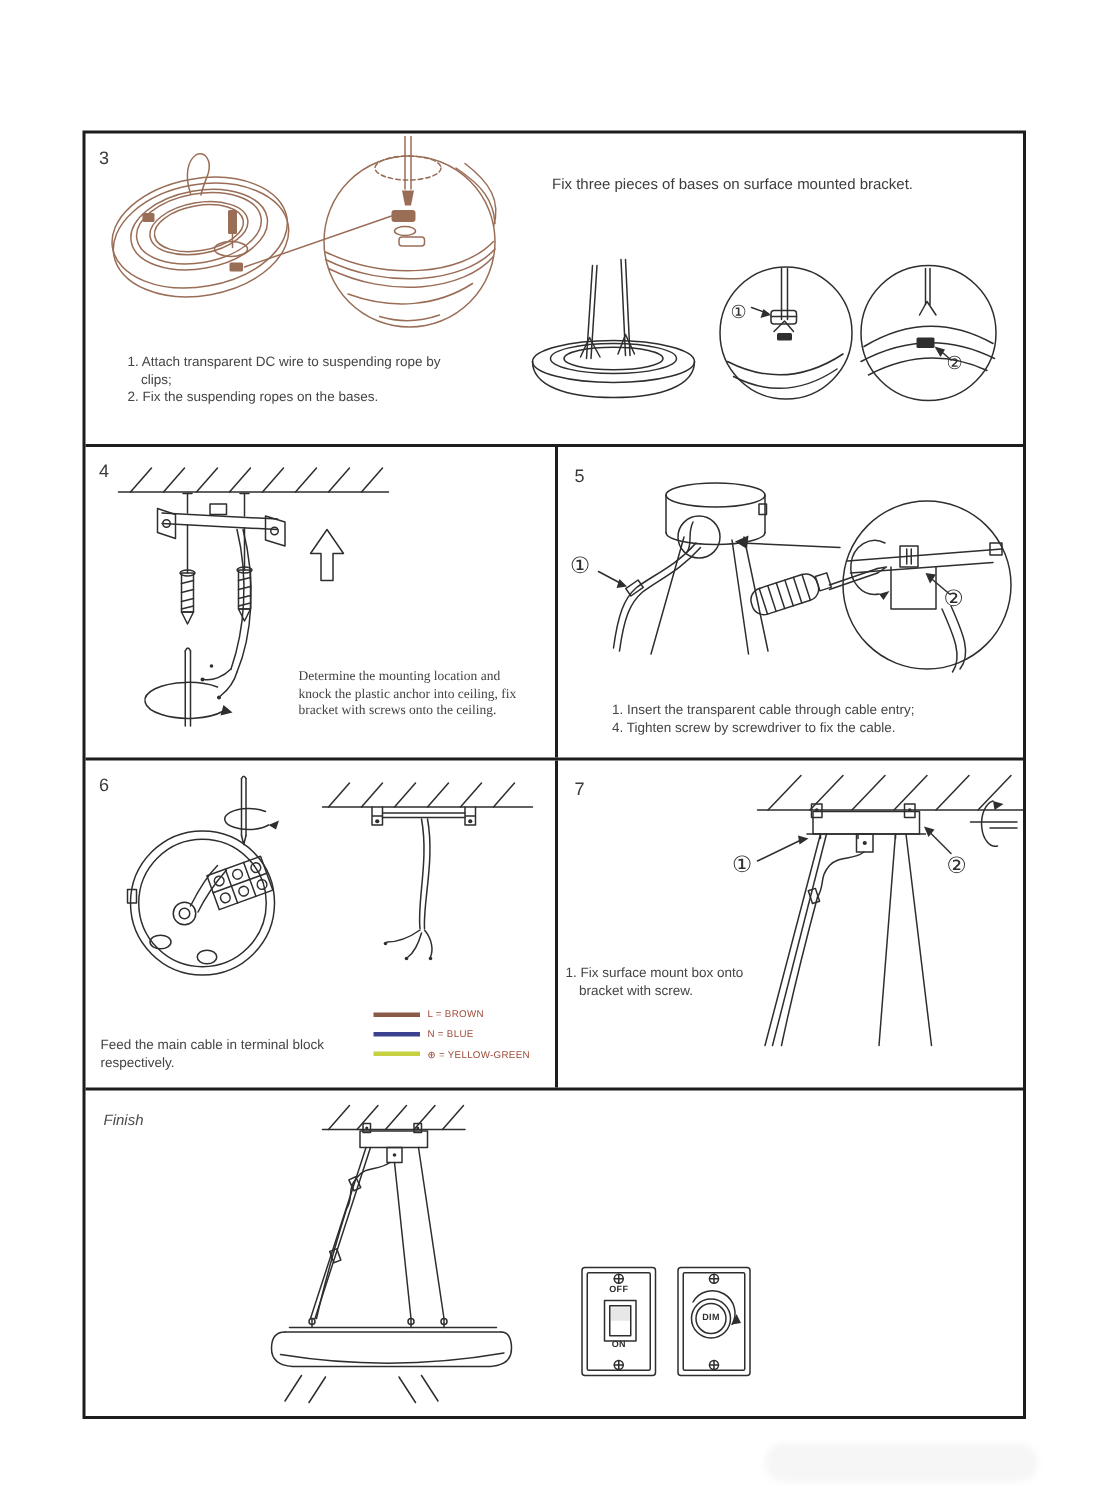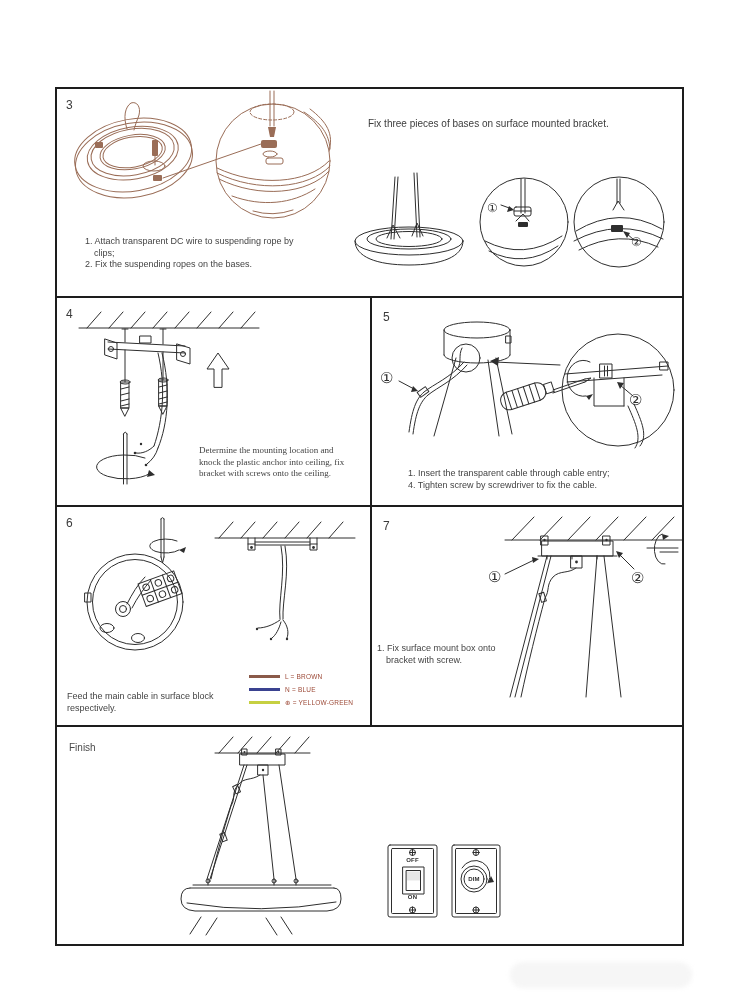--- a/index.html
+++ b/index.html
@@ -32,21 +32,21 @@
   .txt { position:absolute; font-size:9px; line-height:1.3; color:var(--ink-text,#424242); }
   .hang { padding-left:9px; text-indent:-9px; }
   .caption { position:absolute; font-size:10px; color:#3c3c3c; }
   .callout { position:absolute; color:var(--line-art,#2e2e2e); line-height:1; }
   .c12 { font-size:12px; } .c15 { font-size:15px; }
   .legend { position:absolute; left:192px; top:163px; }
   .legend-row { display:flex; align-items:center; height:13px; }
   .legend-bar { width:31px; height:3.5px; margin-right:5px; }
   .legend-label { font-size:6.5px; color:var(--legend-text,#9d4a38); letter-spacing:.2px; white-space:nowrap; }
   .plate-label { position:absolute; font-size:6px; font-weight:bold; color:#2e2e2e; text-align:center; letter-spacing:.2px; }
-  .finish-label { position:absolute; left:12px; top:15px; font-size:10px; color:#4a4a4a; }
+  .finish-label { position:absolute; left:12px; top:15px; font-size:10px; color:#4a4a4a;font-style:italic; }
   .smudge { position:absolute; left:510px; top:962px; width:182px; height:26px;
     background:#f6f6f6; border-radius:13px; filter:blur(2px); }
 </style>
 </head>
 <body>
 
 <div class="sheet">
   <div class="frame">
 
     <section class="panel p3">
@@ -317,21 +317,21 @@
           </div>
           <div class="legend-row">
             <span class="legend-bar" style="background: rgb(58, 66, 144);"></span>
             <span class="legend-label">N = BLUE</span>
           </div>
           <div class="legend-row">
             <span class="legend-bar" style="background: rgb(198, 208, 65);"></span>
             <span class="legend-label">⊕ = YELLOW-GREEN</span>
           </div>
         </div>
-        <div class="txt" style="left:10px; top:184px; width:166px;">Feed the main cable in surface block respectively.</div>
+        <div class="txt" style="left:10px; top:184px; width:166px;">Feed the main cable in terminal block respectively.</div>
       </section>
 
       <section class="panel pR">
         <svg class="art" viewBox="0 0 310 218">
           <g>
             <path d="M 133 33 L 310 33"></path>
             <path d="M 140 33 L 162 10"></path>
               <path d="M 168 33 L 190 10"></path>
               <path d="M 196 33 L 218 10"></path>
             <path d="M 224 33 L 246 10"></path>

